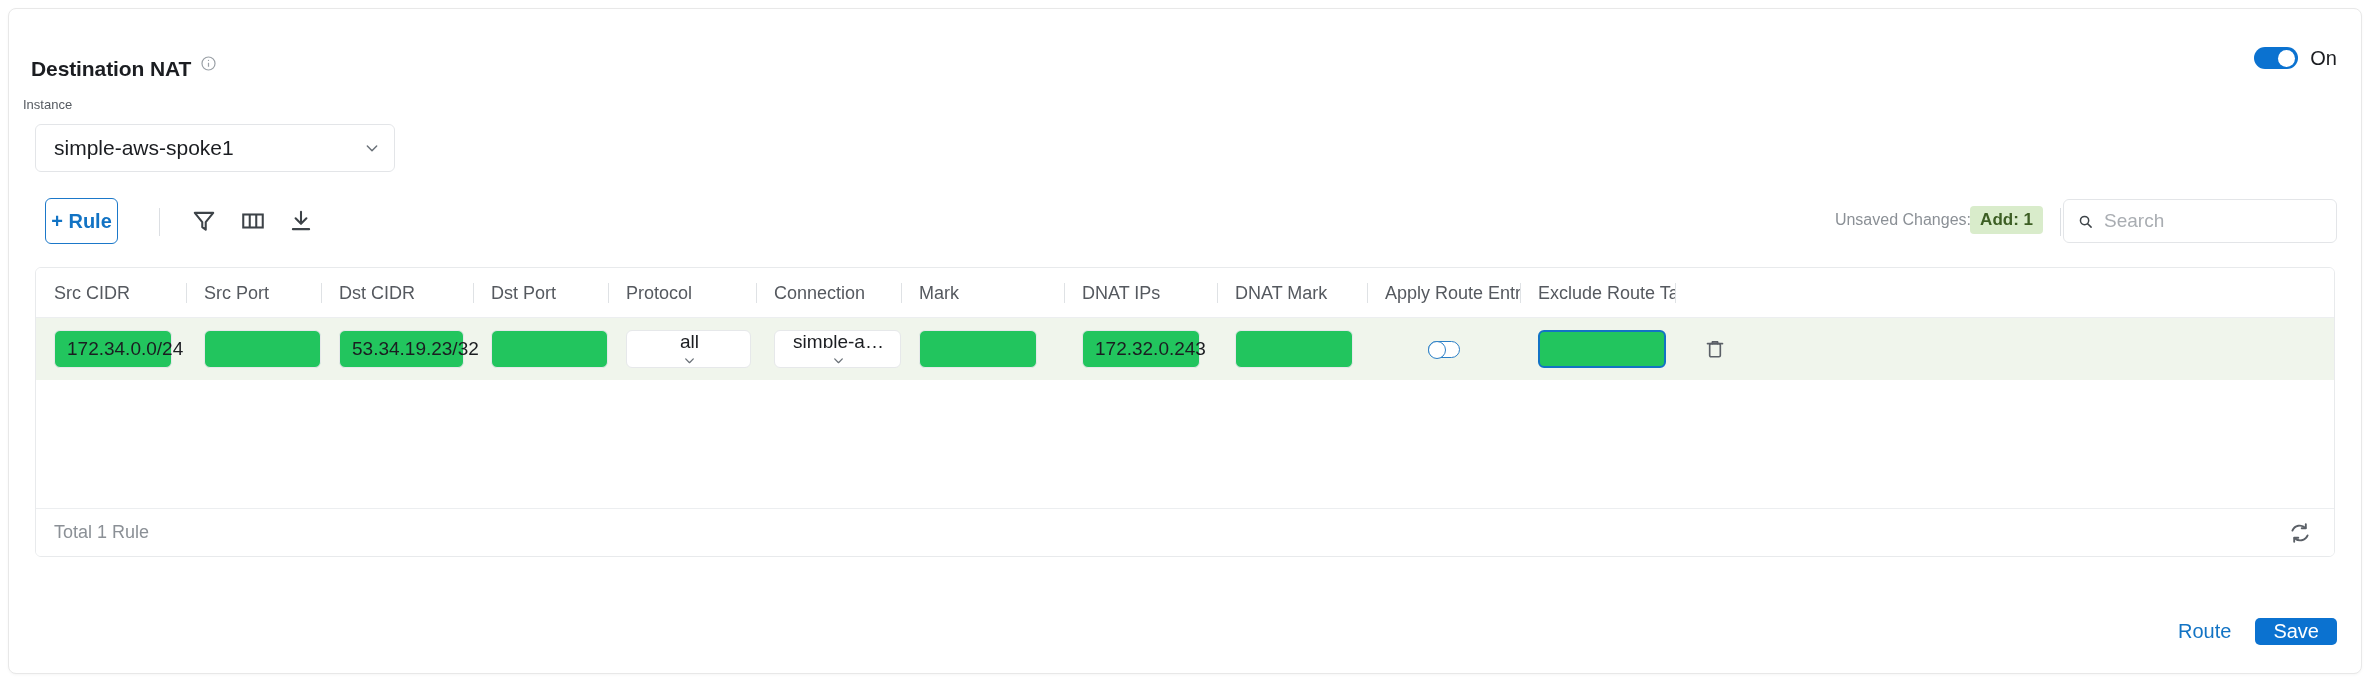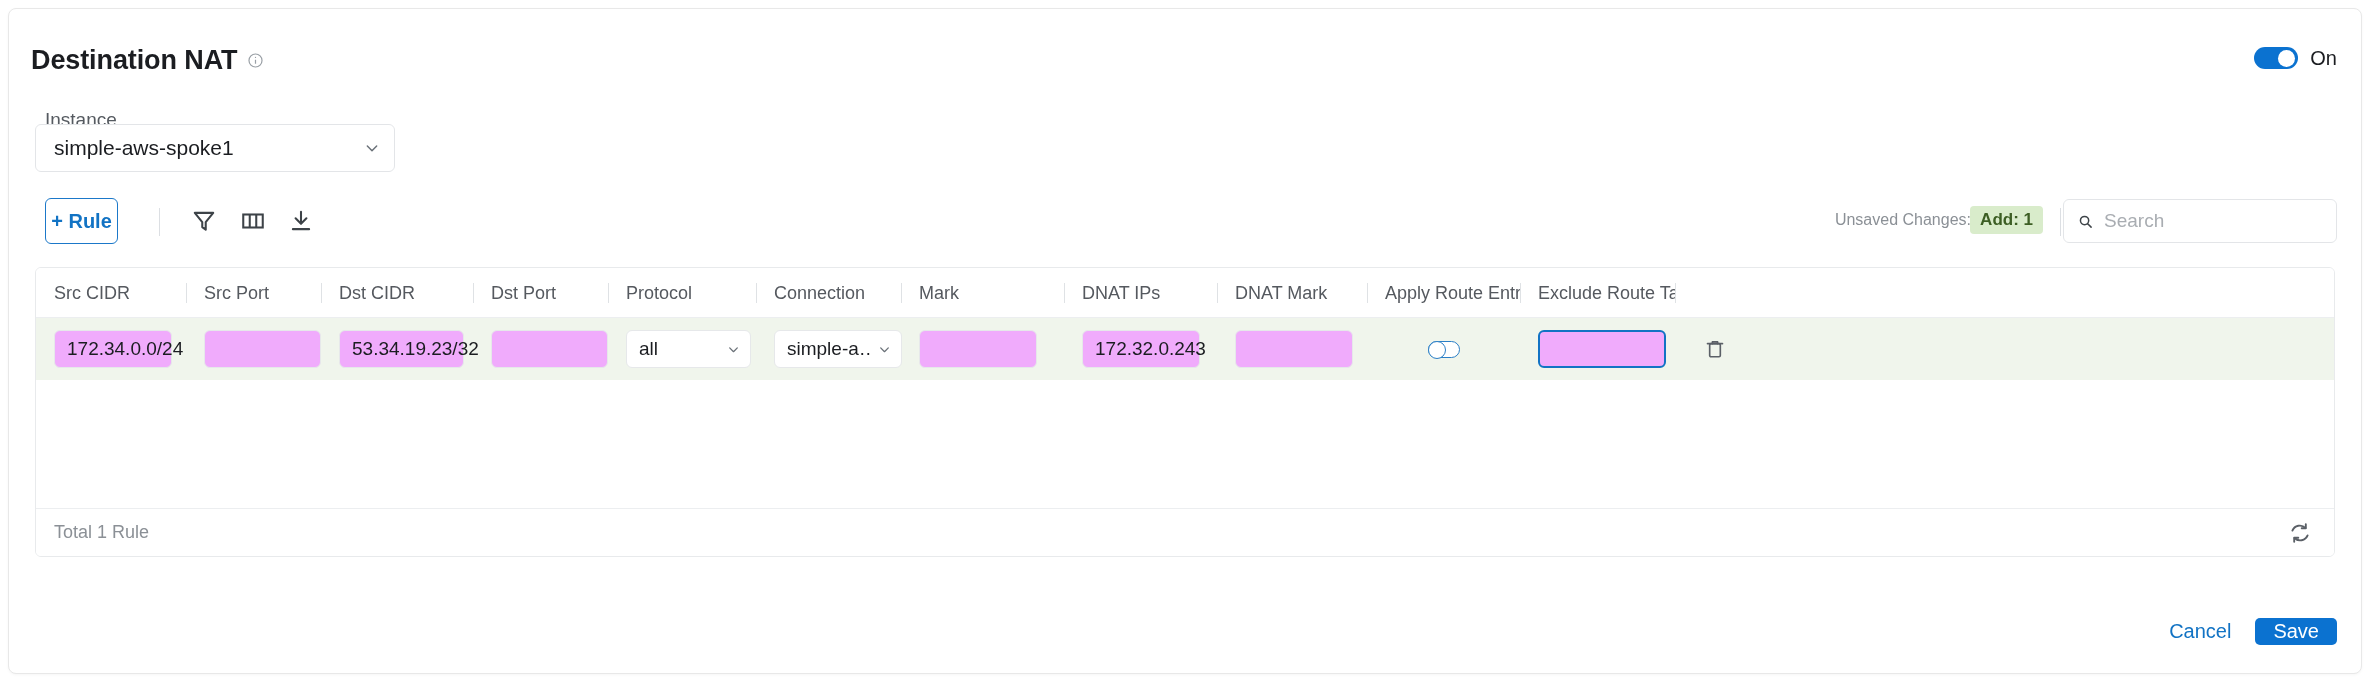--- a/index.html
+++ b/index.html
@@ -23,42 +23,42 @@
 
   
   .header {
     position: absolute; left: 0; top: 0; right: 0; height: 60px;
   }
   .title-wrap {
     position: absolute; left: 22px; top: 36px;
     display: flex; align-items: center; gap: 9px;
   }
   .title {
-    font-size: 27px; font-weight: bold; color: #1b1d21; letter-spacing: -0.1px;
+    font-size: 21px; font-weight: bold; color: #1b1d21; letter-spacing: -0.1px; margin-top: 12px;
   }
   .info-icon { display:block; width: 17px; height: 17px; color:#9aa0a6; }
 
   .toggle-wrap {
     position: absolute; right: 24px; top: 38px;
     display: flex; align-items: flex-start; gap: 12px;
   }
   .switch-on {
     width: 44px; height: 22px; border-radius: 11px;
     background: #0b72d0; position: relative; cursor: pointer; flex: none;
   }
   .switch-on::after {
     content: ""; position: absolute; top: 2.5px; left: 24px;
     width: 17px; height: 17px; border-radius: 50%; background: #fff;
   }
   .toggle-label { font-size: 20px; color: #1b1d21; }
 
   
   .field-label {
-    position: absolute; left: 36px; top: 88px;
-    font-size: 19px; color: #555a60; margin-top: 12px;
+    position: absolute; left: 14px; top: 88px;
+    font-size: 13px; color: #555a60;
   }
   .instance-select {
     position: absolute; left: 26px; top: 115px;
     width: 360px; height: 48px;
     border: 1px solid #e3e5e8; border-radius: 6px; background: #fff;
     display: flex; align-items: center; padding: 0 14px 0 18px;
     cursor: pointer;
   }
   .instance-select .val { flex: 1; font-size: 21px; color: #1b1d21; }
   .chev { width: 16px; height: 16px; color: #6a7178; flex: none; }
@@ -130,30 +130,30 @@
   }
   .th.first::before { display: none; }
 
   .row {
     display: flex; align-items: center; height: 62px;
     background: #f0f5ec;
   }
   .cell { padding-left: 18px; display: flex; align-items: center; }
   .inp {
     height: 38px; border: 1px solid #e6e8ea; border-radius: 6px;
-    background: #f0abfc; font-size: 19px; color: #1b1d21;
+    background: #22c55e; font-size: 19px; color: #1b1d21;
     display: flex; align-items: center; padding: 0 12px;
     width: 100%; cursor: text;
   }
   .inp.focused { border: 2px solid #1273c4; }
   .sel {
     height: 38px; border: 1px solid #e6e8ea; border-radius: 6px;
     background: #fff; font-size: 19px; color: #1b1d21;
     display: flex; align-items: center; padding: 0 10px 0 12px;
-    width: 100%; cursor: pointer; gap: 6px;
+    width: 100%; cursor: pointer; gap: 6px; flex-direction: column;
   }
   .sel .sv { flex: 1; overflow: hidden; white-space: nowrap; }
   .switch-off {
     width: 32px; height: 17px; border-radius: 9px;
     border: 1.5px solid #2b7fc6; background: #fff;
     position: relative; cursor: pointer; flex: none;
   }
   .switch-off::after {
     content: ""; position: absolute; top: -0.5px; left: -0.5px;
     width: 16px; height: 16px; border-radius: 50%;
@@ -337,17 +337,17 @@
           <path d="M4.4 9.6a8 8 0 0 1 13.1-2.6"></path>
           <polyline points="17.8,3.2 17.8,7.3 13.7,7.3"></polyline>
           <path d="M19.6 14.4a8 8 0 0 1-13.1 2.6"></path>
           <polyline points="6.2,20.8 6.2,16.7 10.3,16.7"></polyline>
         </svg>
       </span>
     </div>
   </div>
 
   <div class="actions">
-    <button class="btn-cancel">Cancel</button>
+    <button class="btn-cancel">Route</button>
     <button class="btn-save">Save</button>
   </div>
 
 </div>
 
 </body></html>

